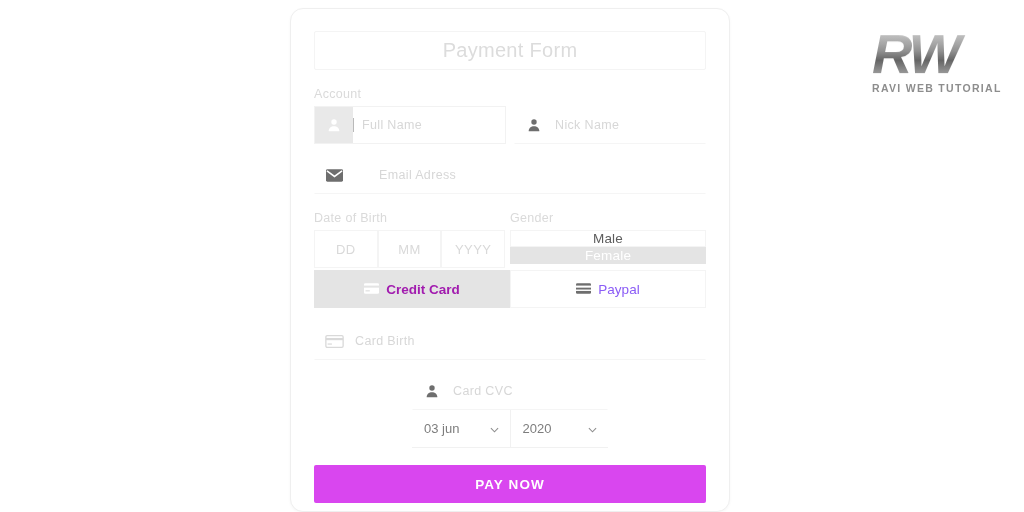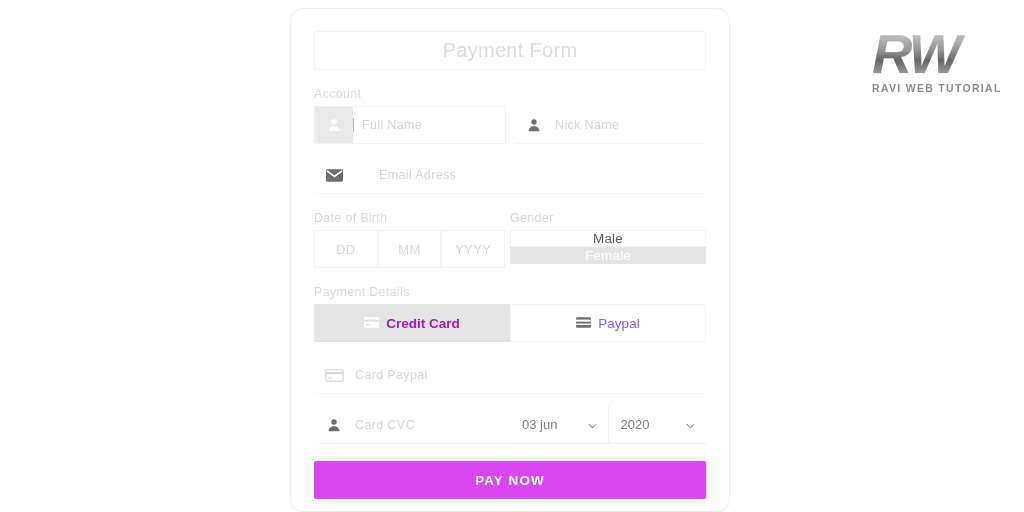--- a/index.html
+++ b/index.html
@@ -144,21 +144,21 @@
     font-size: 13.5px;
     border: 1px solid #f4f4f4;
   }
   .pm.on  { background: #e4e4e4; color: #a21caf; border-color: #e4e4e4; font-weight: 700; }
   .pm.off { background: #ffffff; color: #8b5cf6; }
 
   
   .cardnum-row { margin-top: 14px; }
   .cardnum-row .field { border-color: transparent; border-bottom: 1px solid #f5f5f5; }
 
-  .cvc-row { margin-top: 12px; display: flex; align-items: center; }
+  .cvc-row { margin-top: 12px; display: flex; align-items: center; flex-direction: column; }
   .cvc-row .field { width: 50%; border-color: transparent; border-bottom: 1px solid #f5f5f5; }
 
   .selects { width: 50%; display: flex; }
   .sel {
     flex: 1;
     height: 38px;
     display: flex;
     align-items: center;
     justify-content: space-between;
     padding: 0 11px 0 12px;
@@ -280,21 +280,20 @@
         </div>
       </div>
       <div class="col">
         <div class="gender-boxes">
           <div class="gbtn off">Male</div>
           <div class="gbtn on">Female</div>
         </div>
       </div>
     </div>
 
-    <div class="section-label">Payment Details</div>
 
     <div class="pay-methods">
       <div class="pm on">
         <span>
           <svg width="15" height="11" viewBox="0 0 16 11">
               <rect class="icon-light" x="0" y="0" width="16" height="11" rx="1.3"></rect>
               <rect x="0" y="2.4" width="16" height="2.2" fill="#e4e4e4"></rect>
               <rect x="1.6" y="7.2" width="4.6" height="1.5" fill="#e4e4e4"></rect>
             </svg>
         </span>
@@ -314,21 +313,21 @@
 
     <div class="row cardnum-row">
       <div class="field full">
         <span class="icon-box">
           <svg width="19" height="13" viewBox="0 0 20 14">
               <rect class="icon-outline" x="0.7" y="0.7" width="18.6" height="12.6" rx="1.4"></rect>
               <rect x="0.7" y="3.2" width="18.6" height="2.4" fill="#d9d9d9"></rect>
               <rect x="2.6" y="9.1" width="4.6" height="1.3" fill="#d9d9d9"></rect>
             </svg>
         </span>
-        <span class="ph">Card Paypal</span>
+        <span class="ph">Card Birth</span>
       </div>
     </div>
 
     <div class="cvc-row">
       <div class="field">
         <span class="icon-box">
           <svg width="14" height="14" viewBox="0 0 16 16">
               <circle class="icon-dark" cx="8" cy="4.6" r="3.1"></circle>
               <path class="icon-dark" d="M1.9 15c0-3.4 2.7-5.6 6.1-5.6s6.1 2.2 6.1 5.6z"></path>
             </svg>

